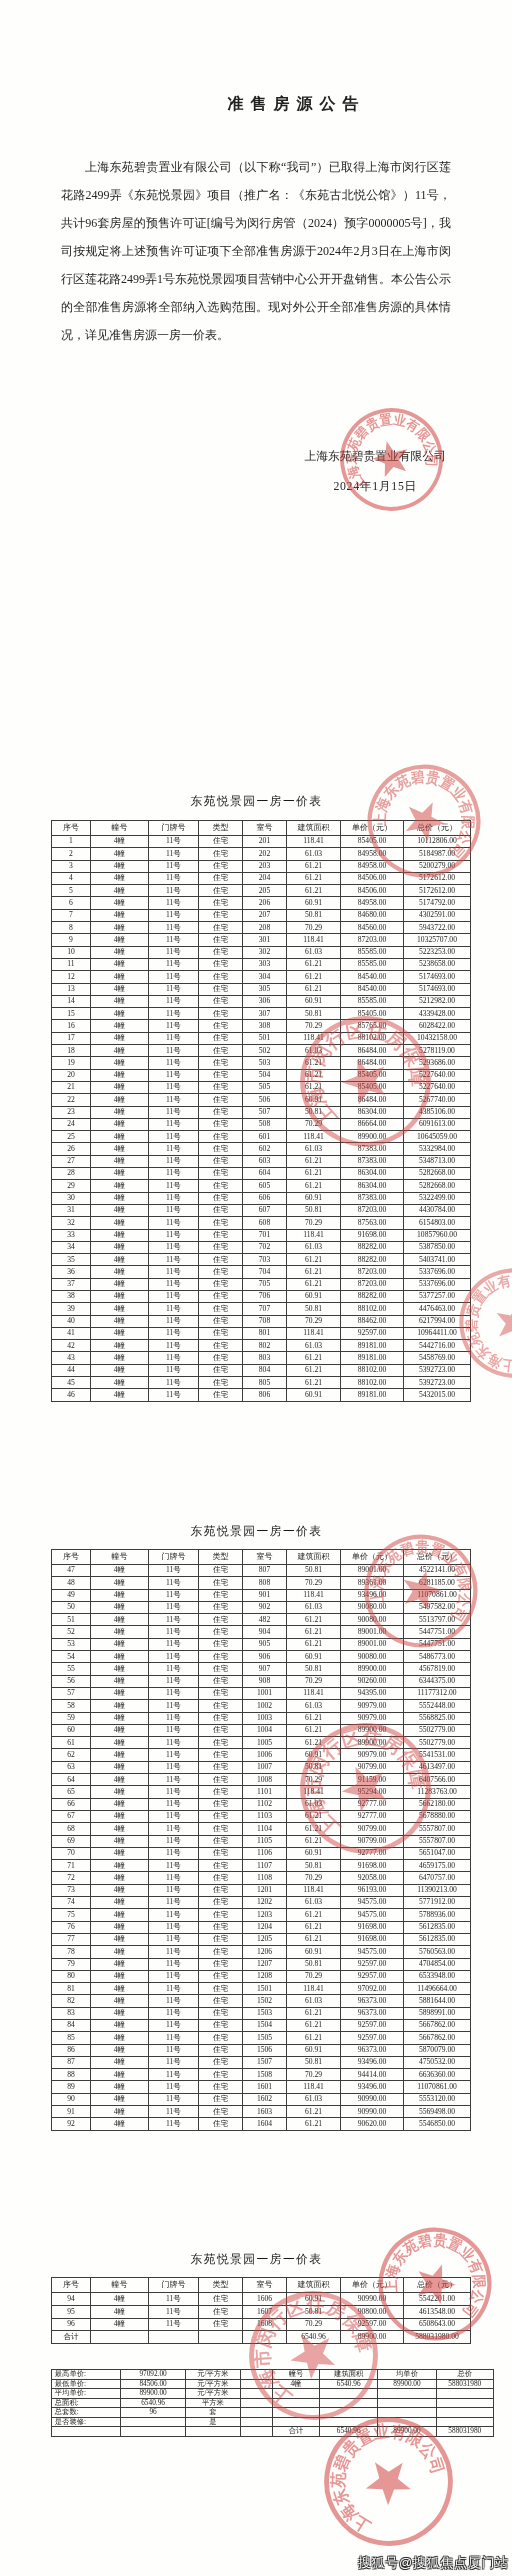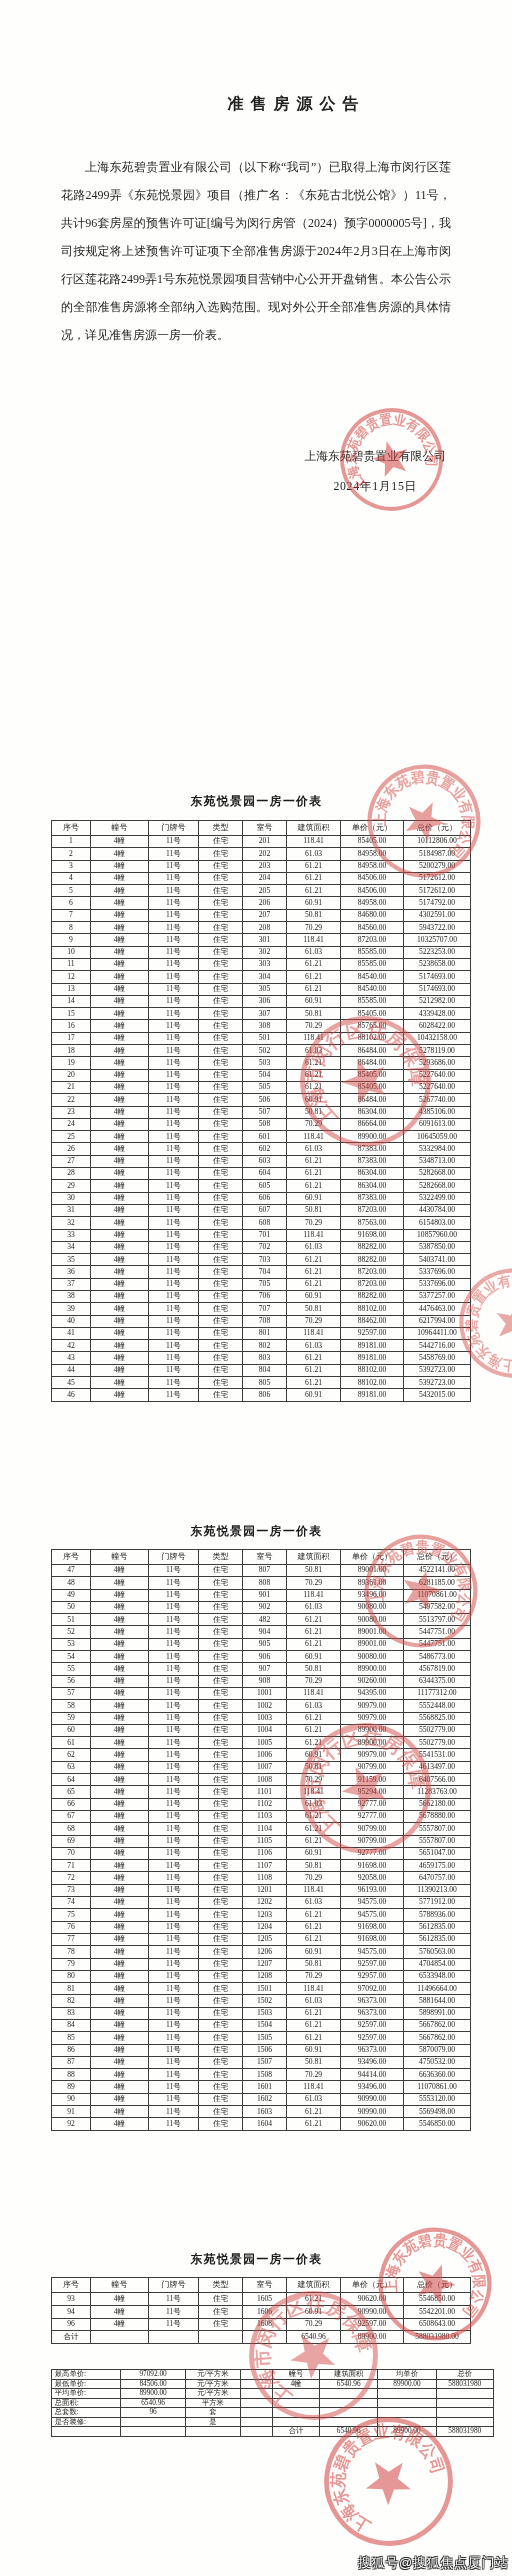--- a/index.html
+++ b/index.html
@@ -15,21 +15,21 @@
   .body-par{
     position:absolute;top:153px;left:61px;width:390px;
     font-size:12px;line-height:28px;text-align:justify;text-indent:2em;color:#242424;
   }
   .sig-block{
     position:absolute;top:449px;right:67px;text-align:center;font-size:11.8px;color:#242424;
   }
   .sig-block .sig-date{margin-top:14px;letter-spacing:0.7px;}
   .tbl-title{
     position:absolute;left:0;width:100%;text-align:center;
-    font-size:11.8px;font-weight:700;letter-spacing:1.4px;color:#1a1a1a;
+    font-size:11.8px;font-weight:400;letter-spacing:1.4px;color:#1a1a1a;
   }
   #t1-title{top:794px;} #t2-title{top:1524px;} #t3-title{top:2252px;}
   table.price-table{
     position:absolute;left:51px;width:410px;border-collapse:collapse;table-layout:fixed;
     font-size:7.6px;text-align:center;color:#222;border-radius:6px;
   }
   #table-p1{top:820px;} #table-p2{top:1549px;} #table-p3{top:2277px;}
   .price-table th,.price-table td{
     border:0.7px solid #3c3c3c;padding:0;height:11.3px;line-height:1.1;
     font-weight:400;overflow:hidden;white-space:nowrap;
@@ -1054,38 +1054,38 @@
           <th>门牌号</th>
           <th>类型</th>
           <th>室号</th>
           <th>建筑面积</th>
           <th>单价（元）</th>
           <th>总价（元）</th>
         </tr>
       </thead>
     <tbody>
         <tr>
-          <td>93</td>
-          <td>4幢</td>
-          <td>11号</td>
-          <td>住宅</td>
-          <td>1605</td>
-          <td>61.21</td>
-          <td>90620.00</td>
-          <td>5546850.00</td>
-        </tr>
-        <tr>
           <td>94</td>
           <td>4幢</td>
           <td>11号</td>
           <td>住宅</td>
           <td>1606</td>
           <td>60.91</td>
           <td>90990.00</td>
           <td>5542201.00</td>
+        </tr>
+        <tr>
+          <td>95</td>
+          <td>4幢</td>
+          <td>11号</td>
+          <td>住宅</td>
+          <td>1607</td>
+          <td>50.81</td>
+          <td>90800.00</td>
+          <td>4613548.00</td>
         </tr>
         <tr>
           <td>96</td>
           <td>4幢</td>
           <td>11号</td>
           <td>住宅</td>
           <td>1608</td>
           <td>70.29</td>
           <td>92597.00</td>
           <td>6508643.00</td>

